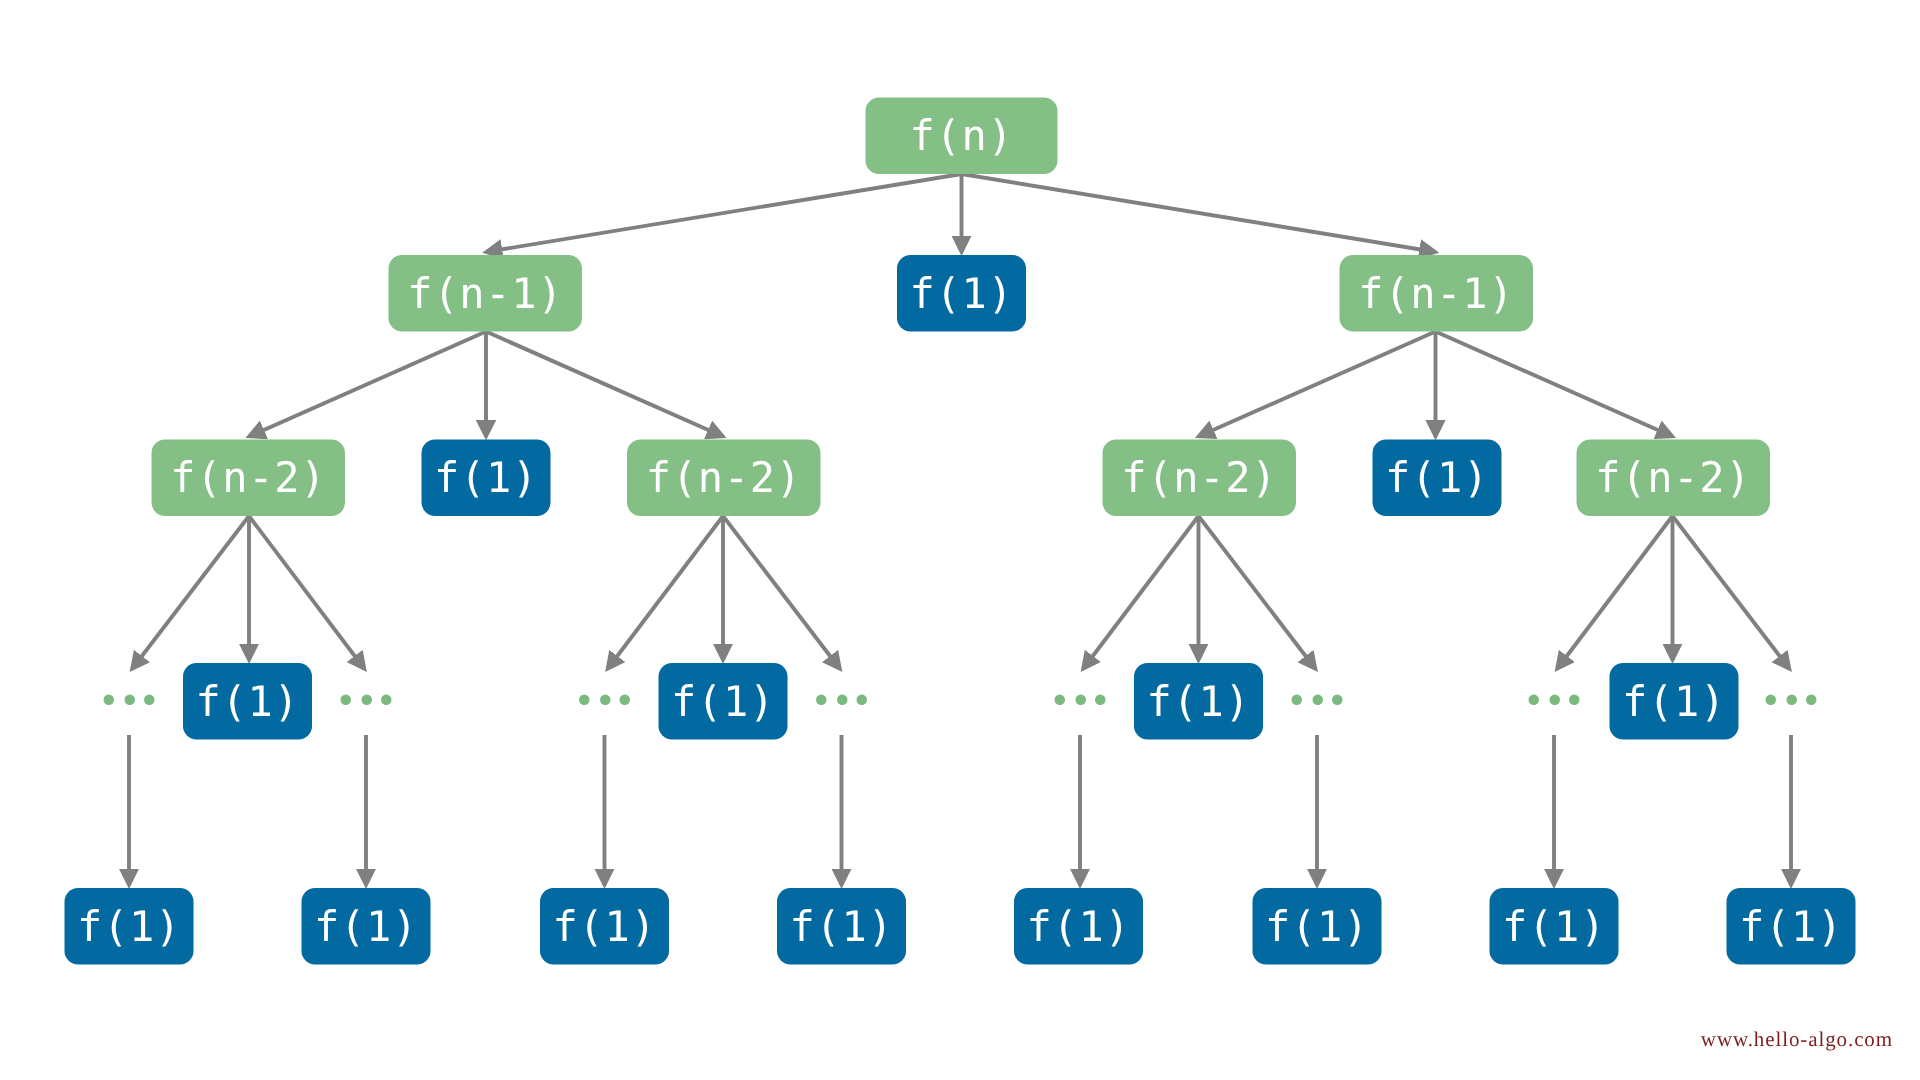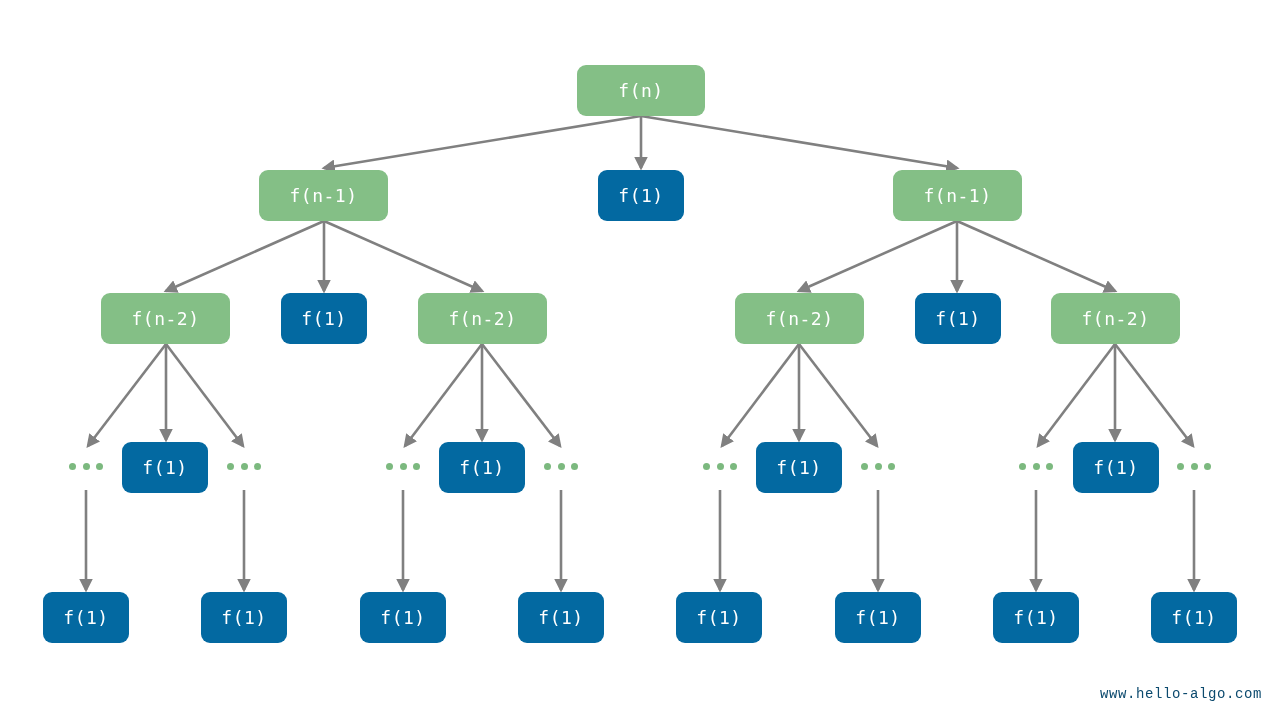--- a/index.html
+++ b/index.html
@@ -26,21 +26,21 @@
     pointer-events: none;
   }
   .node {
     position: absolute;
     display: flex;
     align-items: center;
     justify-content: center;
     border-radius: 9px;
     color: #ffffff;
     font-family: "DejaVu Sans Mono", monospace;
-    font-size: 18px;
+    font-size: 28px;
     letter-spacing: 0.5px;
     line-height: 1;
     white-space: nowrap;
     box-sizing: border-box;
     user-select: none;
   }
   .node.green { background: #84bf86; }
   .node.teal  { background: #0369a1; }
 
   .dots {
@@ -55,22 +55,22 @@
     display: block;
     width: 7px;
     height: 7px;
     border-radius: 50%;
     background: #7cb97f;
   }
   .watermark {
     position: absolute;
     right: 18px;
     bottom: 18px;
-    color: #0c4a6e;
-    font-family: Liberation Mono, monospace;
+    color: #7f1d1d;
+    font-family: Liberation Serif, serif;
     font-size: 14px;
     letter-spacing: 0.6px;
     user-select: none;
   }
 </style>
 </head>
 <body>
 
 <div id="canvas">
 

